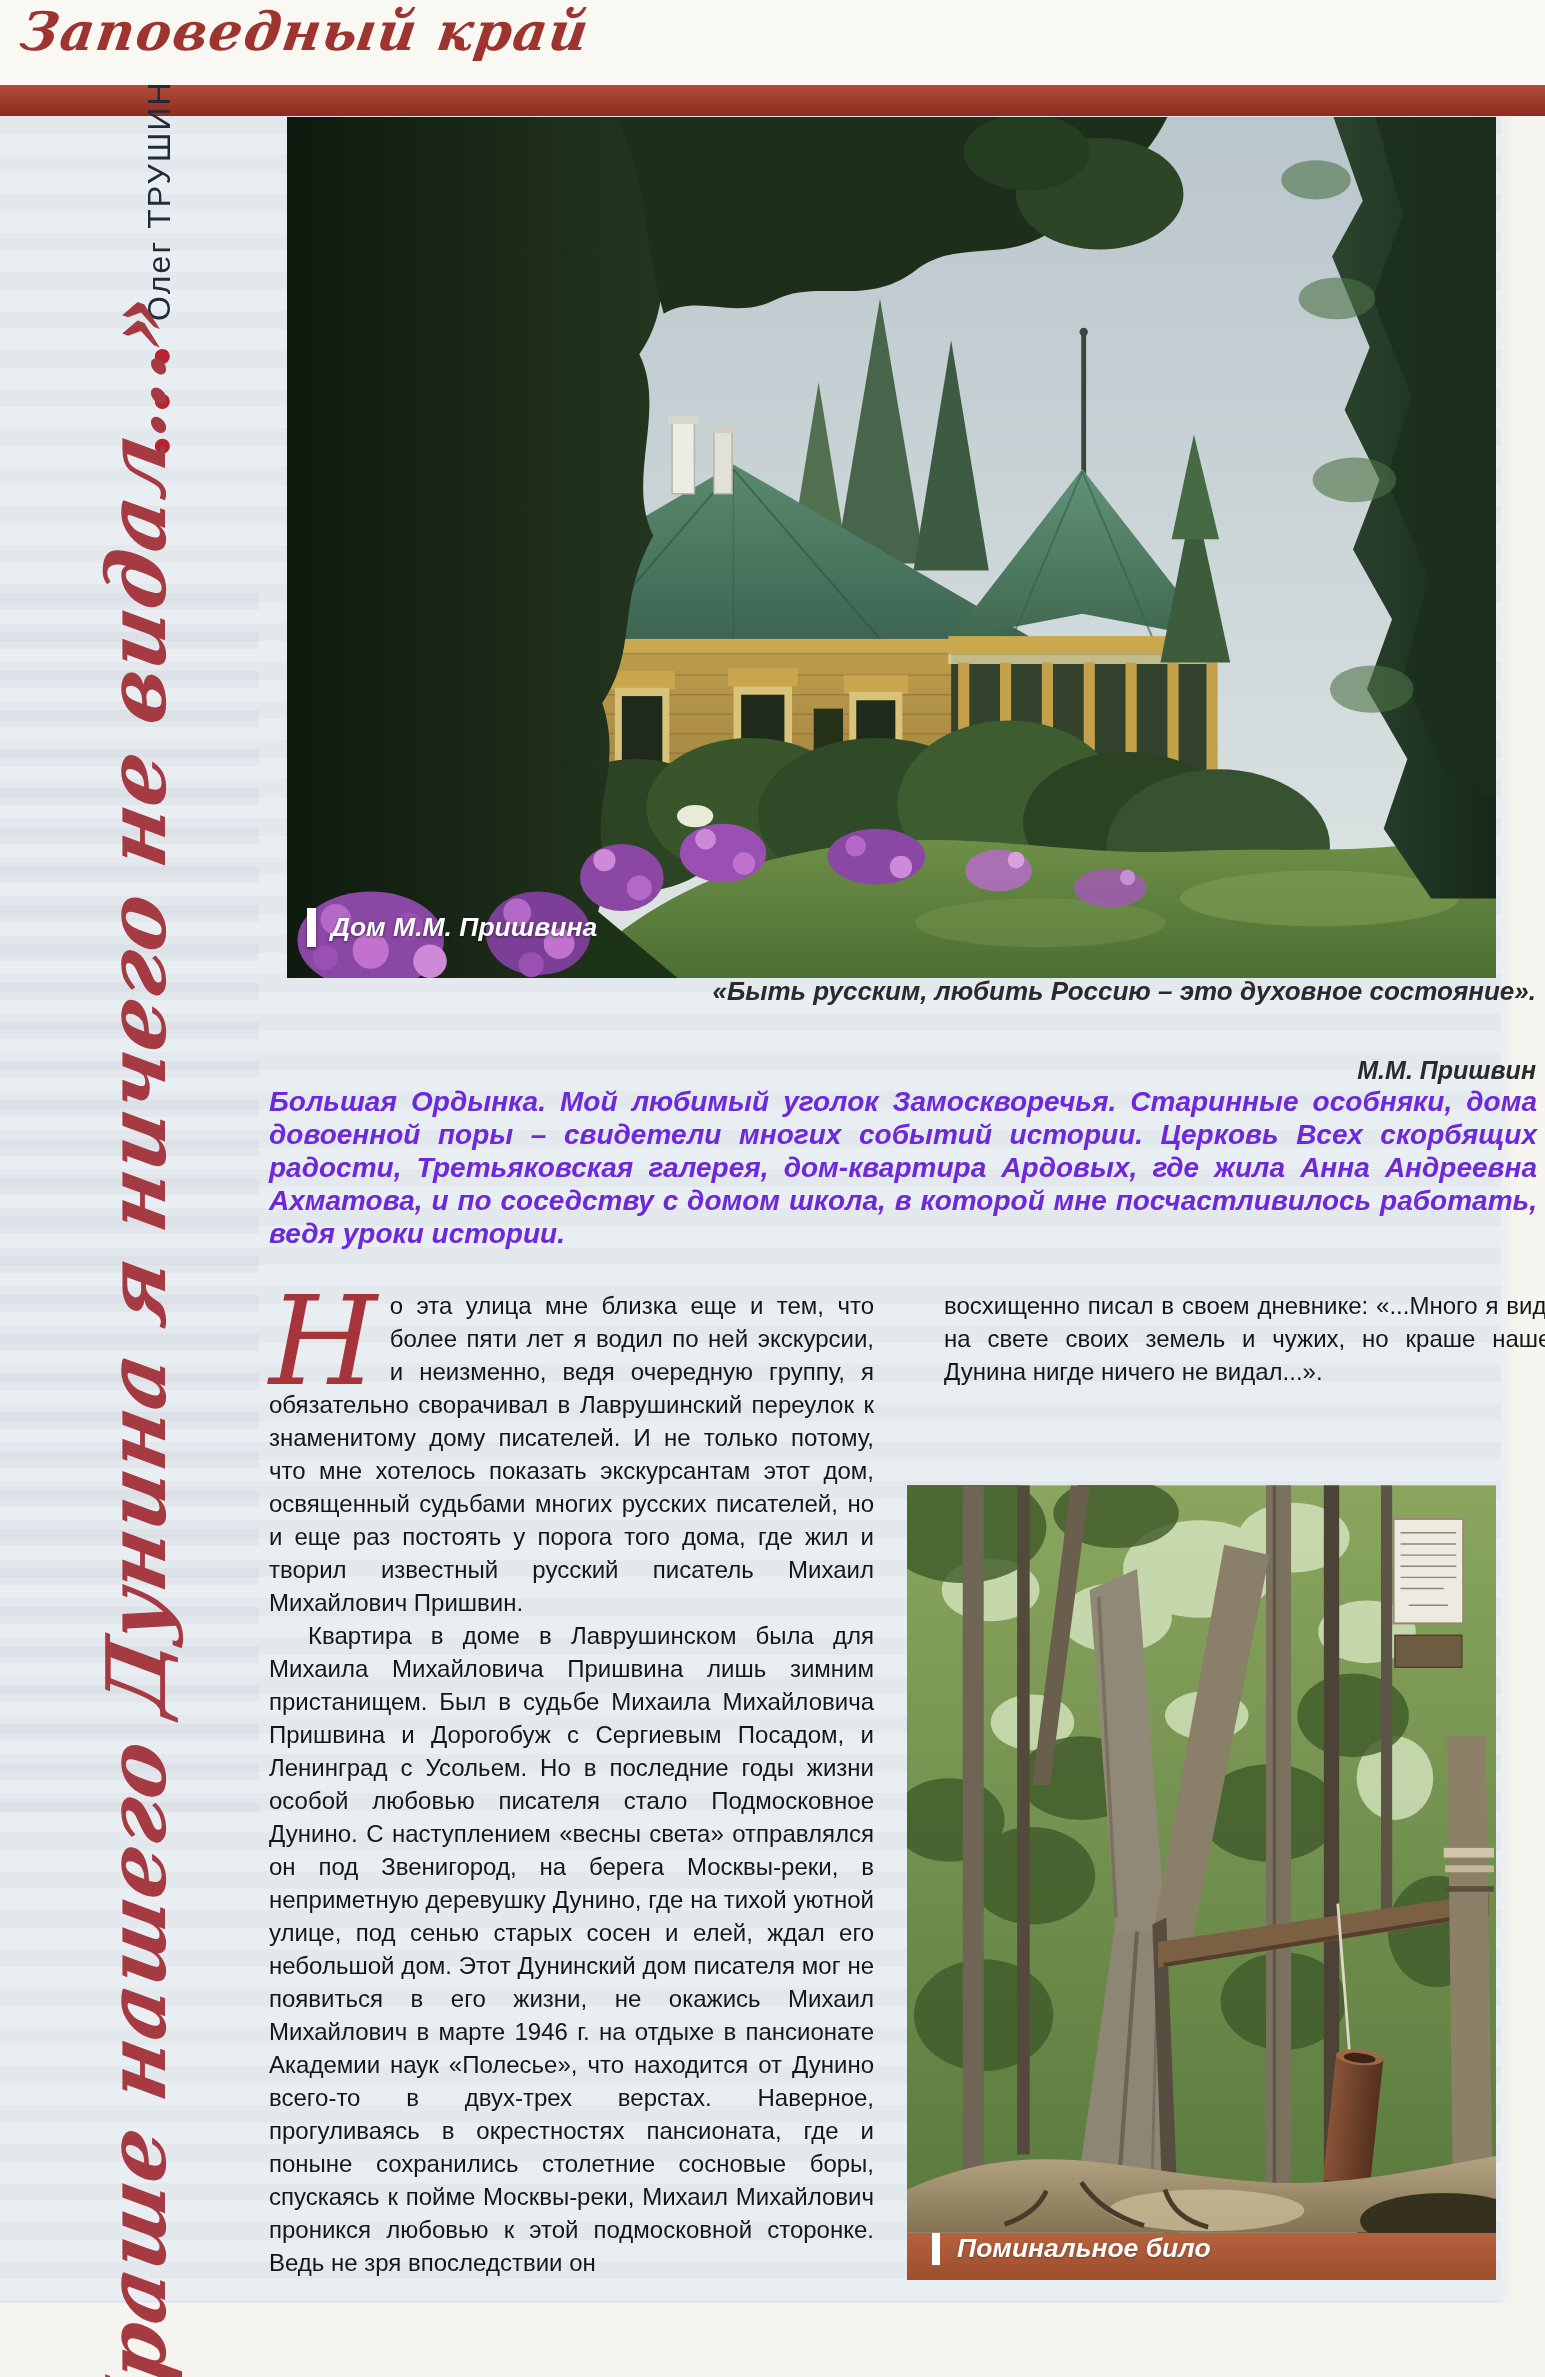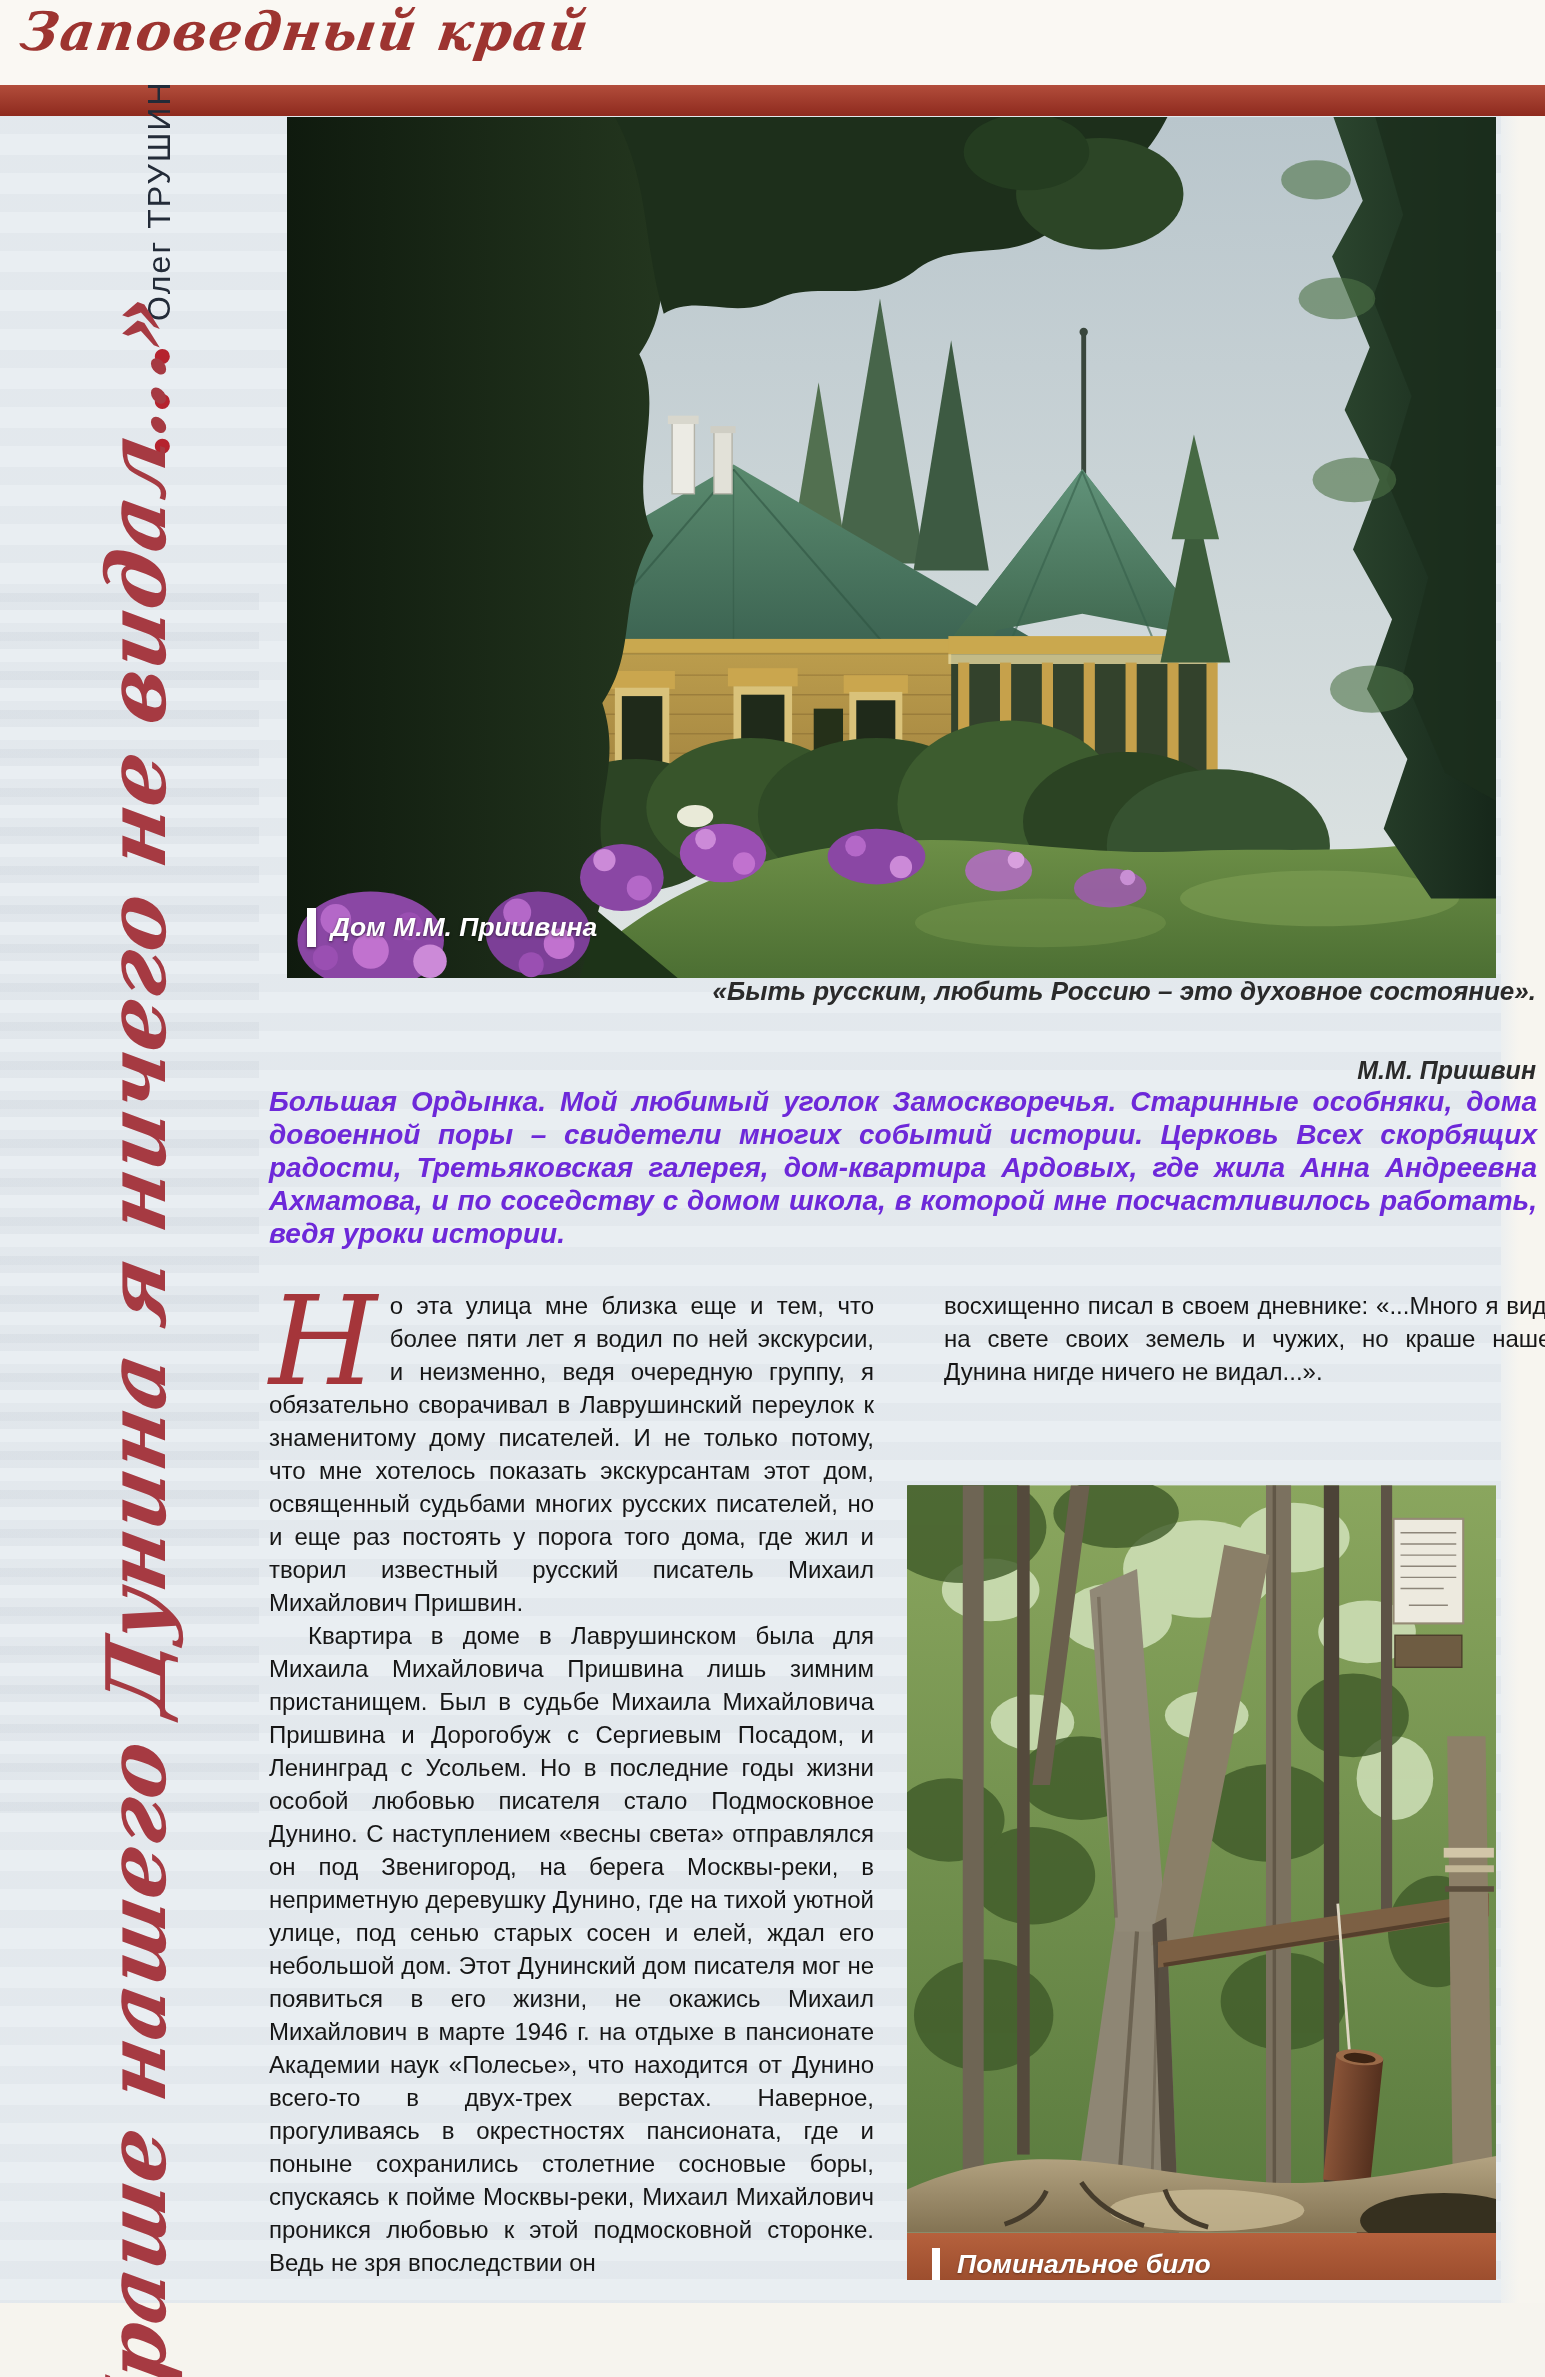--- a/index.html
+++ b/index.html
@@ -52,21 +52,21 @@
   .photo1 svg,.photo2 svg{display:block;}
   .photo-caption{
     position:absolute;left:19.5px;bottom:31px;display:flex;align-items:center;gap:15.3px;
     color:#fff;font-style:italic;font-weight:bold;font-size:26.5px;
     text-shadow:0 1.4px 2.8px rgba(0,0,0,.55);white-space:nowrap;
   }
   .cap-bar{width:9px;height:39px;background:#fff;box-shadow:0 1.4px 2.8px rgba(0,0,0,.5);}
   .caption-band{
     position:absolute;left:0;bottom:0;width:589px;height:47px;
     background:linear-gradient(to bottom,#b5613d,#9d4e2e);
-    display:flex;align-items:flex-end;gap:16.7px;padding-left:25px;box-sizing:border-box;
+    display:flex;align-items:flex-start;gap:16.7px;padding-left:25px;box-sizing:border-box;
     color:#fff;font-style:italic;font-weight:bold;font-size:26.5px;
     text-shadow:0 1.4px 2.1px rgba(0,0,0,.35);
   }
   .caption-band .cap-bar{height:32px;width:8.4px;box-shadow:none;}
   
   .quote-line{position:absolute;left:663px;top:976px;width:873px;text-align:right;
     font-size:26px;font-weight:bold;font-style:italic;color:#2a2a2a;}
   .quote-attr{position:absolute;left:663px;top:1042px;width:873px;text-align:right;
     font-size:25px;font-weight:bold;font-style:italic;color:#2a2a2a;margin-top:14px;}
   

